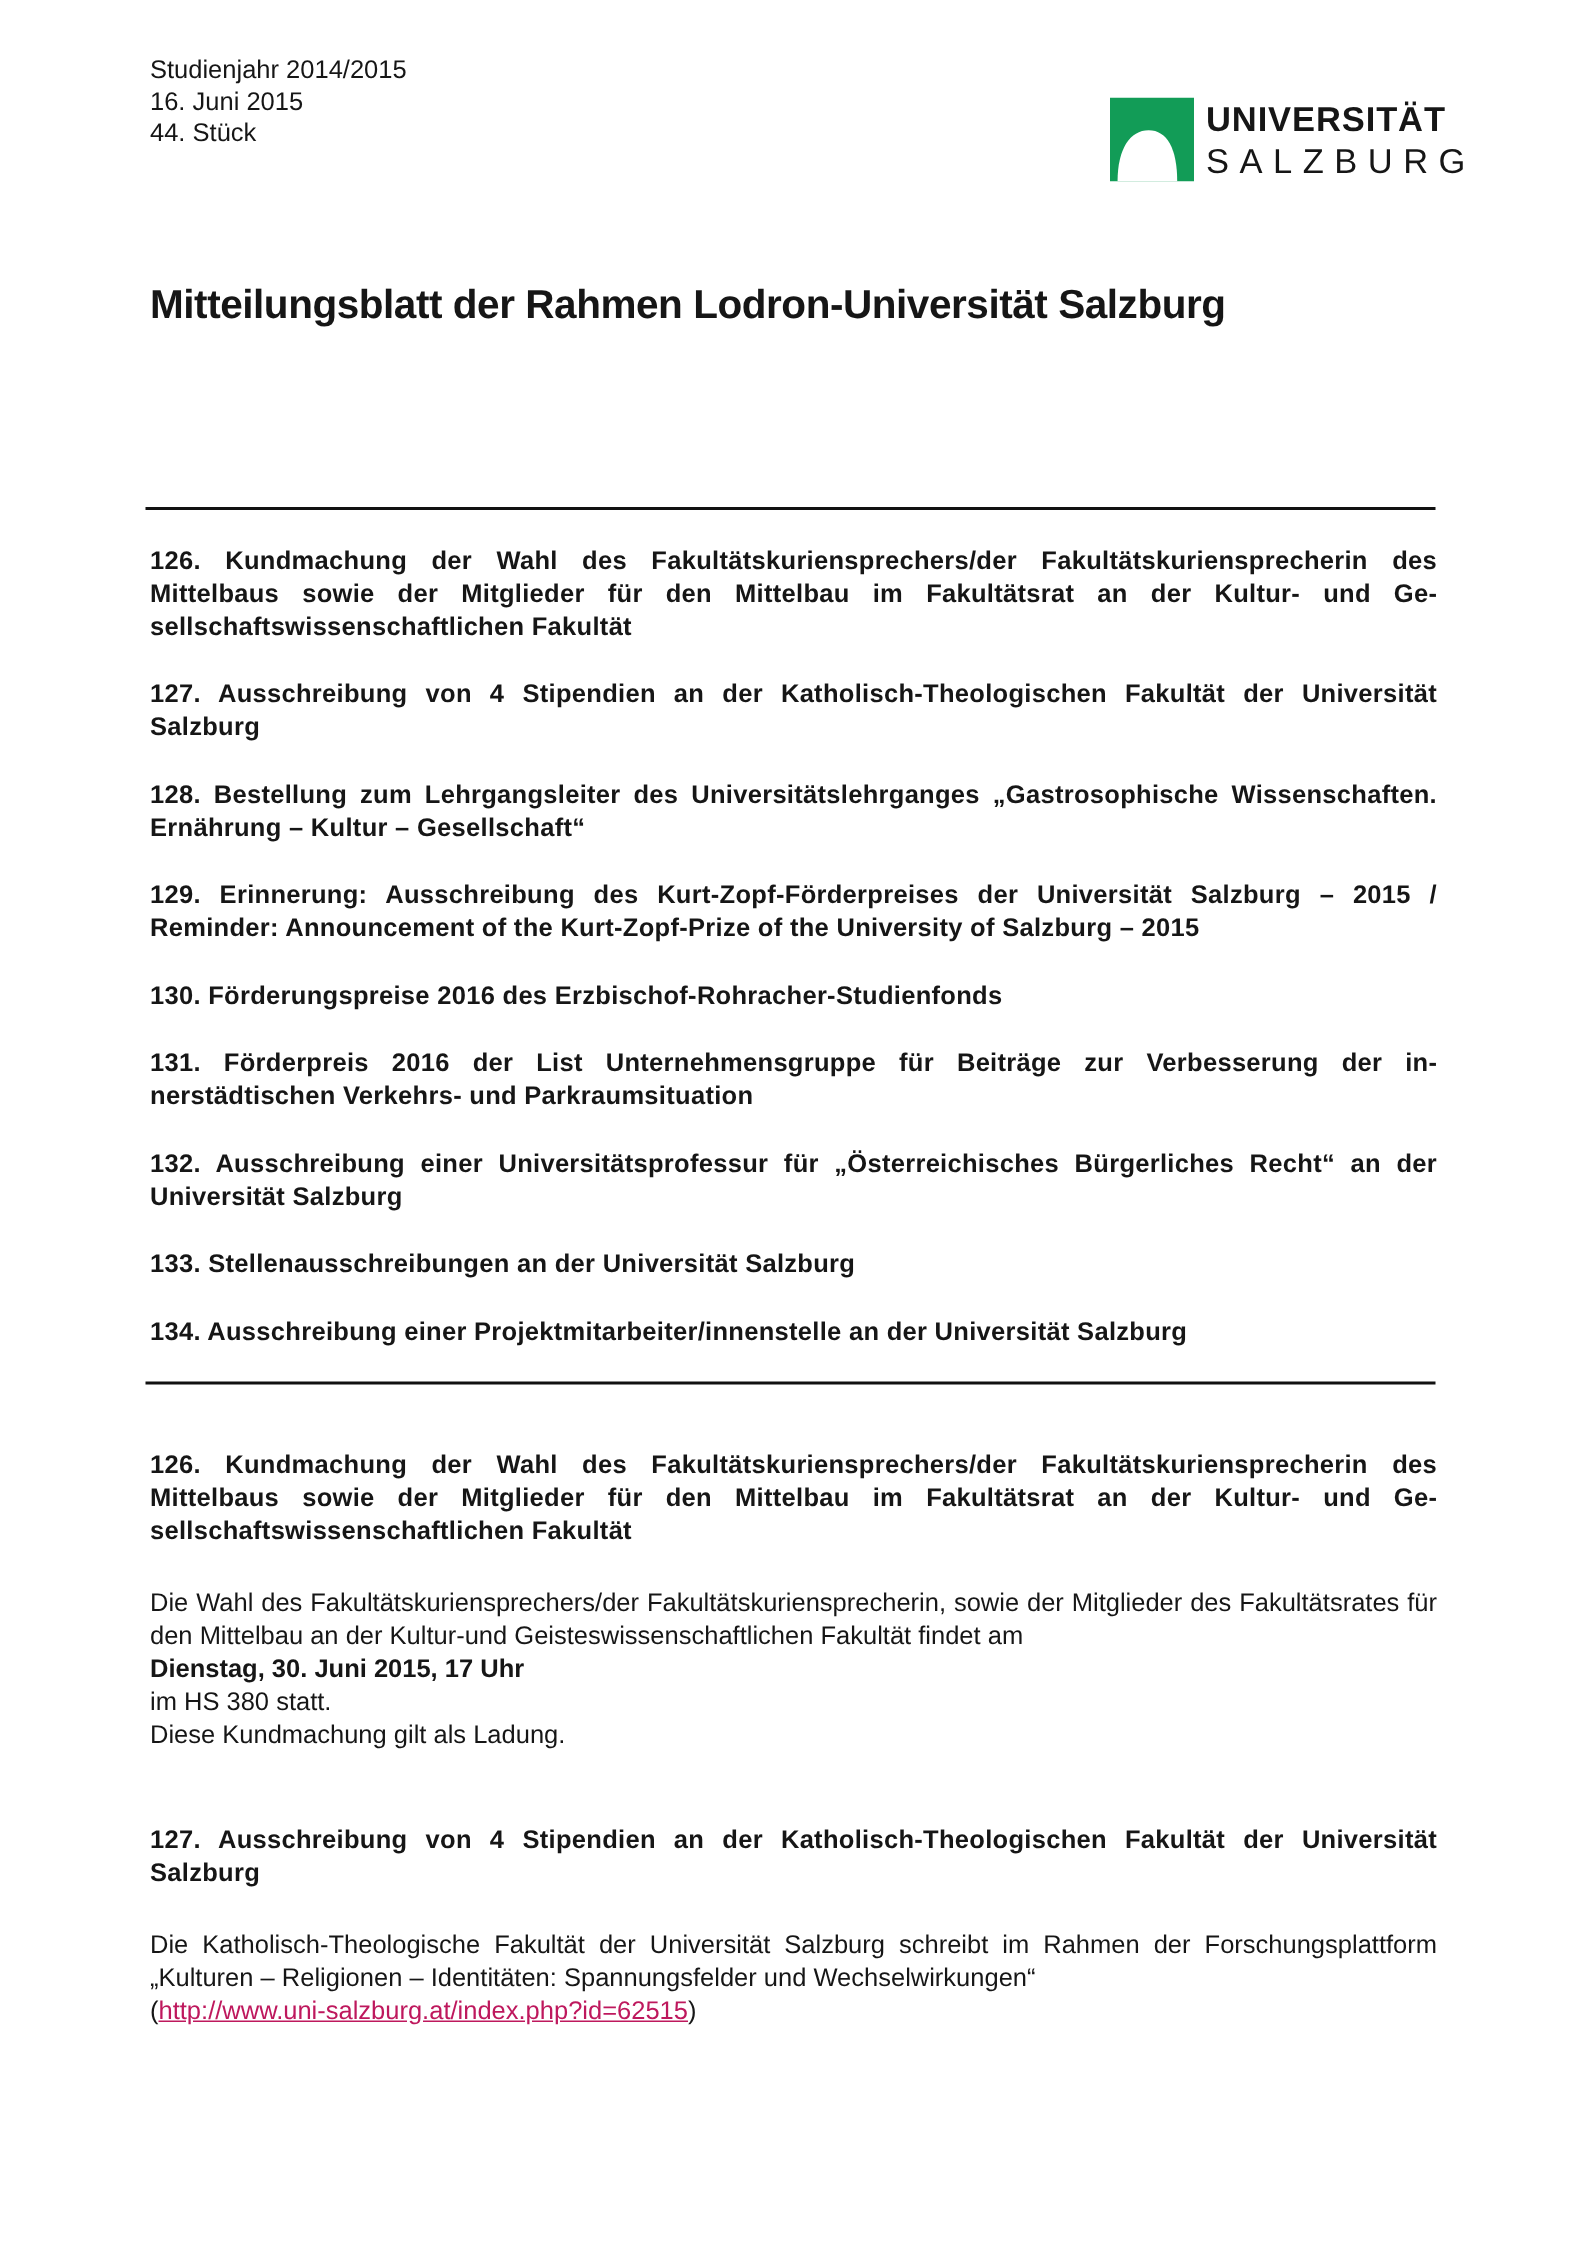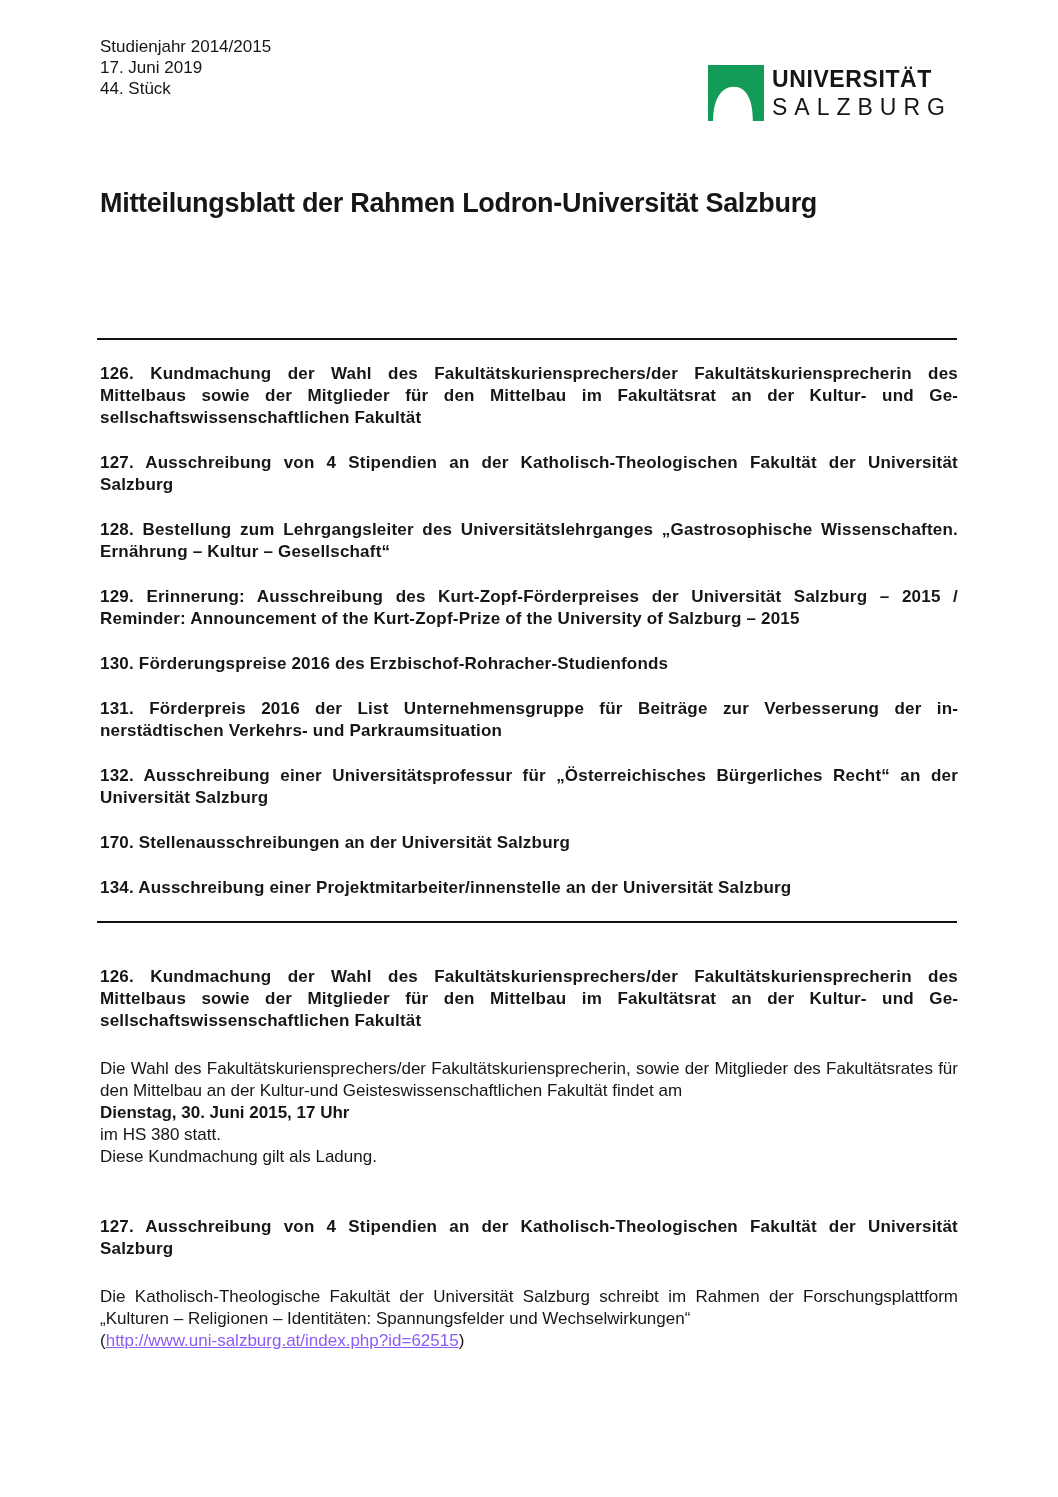--- a/index.html
+++ b/index.html
@@ -22,21 +22,21 @@
     position: absolute;
     left: 100px;
     top: 36px;
     font-size: 17px;
     line-height: 21px;
   }
 
   
   .logo {
     position: absolute;
-    left: 708px;
+    left: 740px;
     top: 64px;
     display: flex;
     align-items: flex-end;
   }
   .logo-mark {
     width: 56px;
     height: 56px;
     display: block;
     flex: 0 0 auto;
   }
@@ -122,32 +122,32 @@
     text-align: right;
     font-weight: bold;
   }
   .section-127 {
     margin-top: 48px;
   }
   .link-line {
     text-align: right;
   }
   .link-line a {
-    color: #8b5cf6;
+    color: #be185d;
     text-decoration: underline;
   }
 </style>
 </head>
 <body>
 
 <div class="page">
 
   <div class="meta">
     <div>Studienjahr 2014/2015</div>
-    <div>17. Juni 2019</div>
+    <div>16. Juni 2015</div>
     <div>44. Stück</div>
   </div>
 
   <div class="logo">
     <svg class="logo-mark" viewBox="0 0 100 100" xmlns="http://www.w3.org/2000/svg">
       <rect width="100" height="100" fill="#129C57"></rect>
       <path d="M 9,100 C 9,61 24,39 46,39 C 68,39 80,61 80,100 Z" fill="#ffffff"></path>
     </svg>
     <div class="logo-text">
       <div class="l1">UNIVERSITÄT</div>
@@ -160,21 +160,21 @@
   <div class="rule rule-top"></div>
 
   <section class="toc">
     <p>126. Kundmachung der Wahl des Fakultätskuriensprechers/der Fakultätskuriensprecherin des Mittelbaus sowie der Mitglieder für den Mittelbau im Fakultätsrat an der Kultur- und Ge­sellschaftswissenschaftlichen Fakultät</p>
     <p>127. Ausschreibung von 4 Stipendien an der Katholisch-Theologischen Fakultät der Univer­sität Salzburg</p>
     <p>128. Bestellung zum Lehrgangsleiter des Universitätslehrganges „Gastrosophische Wis­senschaften. Ernährung – Kultur – Gesellschaft“</p>
     <p>129. Erinnerung: Ausschreibung des Kurt-Zopf-Förderpreises der Universität Salzburg – 2015 / Reminder: Announcement of the Kurt-Zopf-Prize of the University of Salzburg – 2015</p>
     <p>130. Förderungspreise 2016 des Erzbischof-Rohracher-Studienfonds</p>
     <p>131. Förderpreis 2016 der List Unternehmensgruppe für Beiträge zur Verbesserung der in­nerstädtischen Verkehrs- und Parkraumsituation</p>
     <p>132. Ausschreibung einer Universitätsprofessur für „Österreichisches Bürgerliches Recht“ an der Universität Salzburg</p>
-    <p>170. Stellenausschreibungen an der Universität Salzburg</p>
+    <p>133. Stellenausschreibungen an der Universität Salzburg</p>
     <p>134. Ausschreibung einer Projektmitarbeiter/innenstelle an der Universität Salzburg</p>
   </section>
 
   <div class="rule rule-bottom"></div>
 
   <div class="sections">
 
     <section class="section-126">
       <h2>126. Kundmachung der Wahl des Fakultätskuriensprechers/der Fakultätskuriensprecherin des Mittelbaus sowie der Mitglieder für den Mittelbau im Fakultätsrat an der Kultur- und Ge­sellschaftswissenschaftlichen Fakultät</h2>
       <p>Die Wahl des Fakultätskuriensprechers/der Fakultätskuriensprecherin, sowie der Mitglieder des Fakultätsrates für den Mittelbau an der Kultur-und Geisteswissenschaftlichen Fakultät findet am</p>

